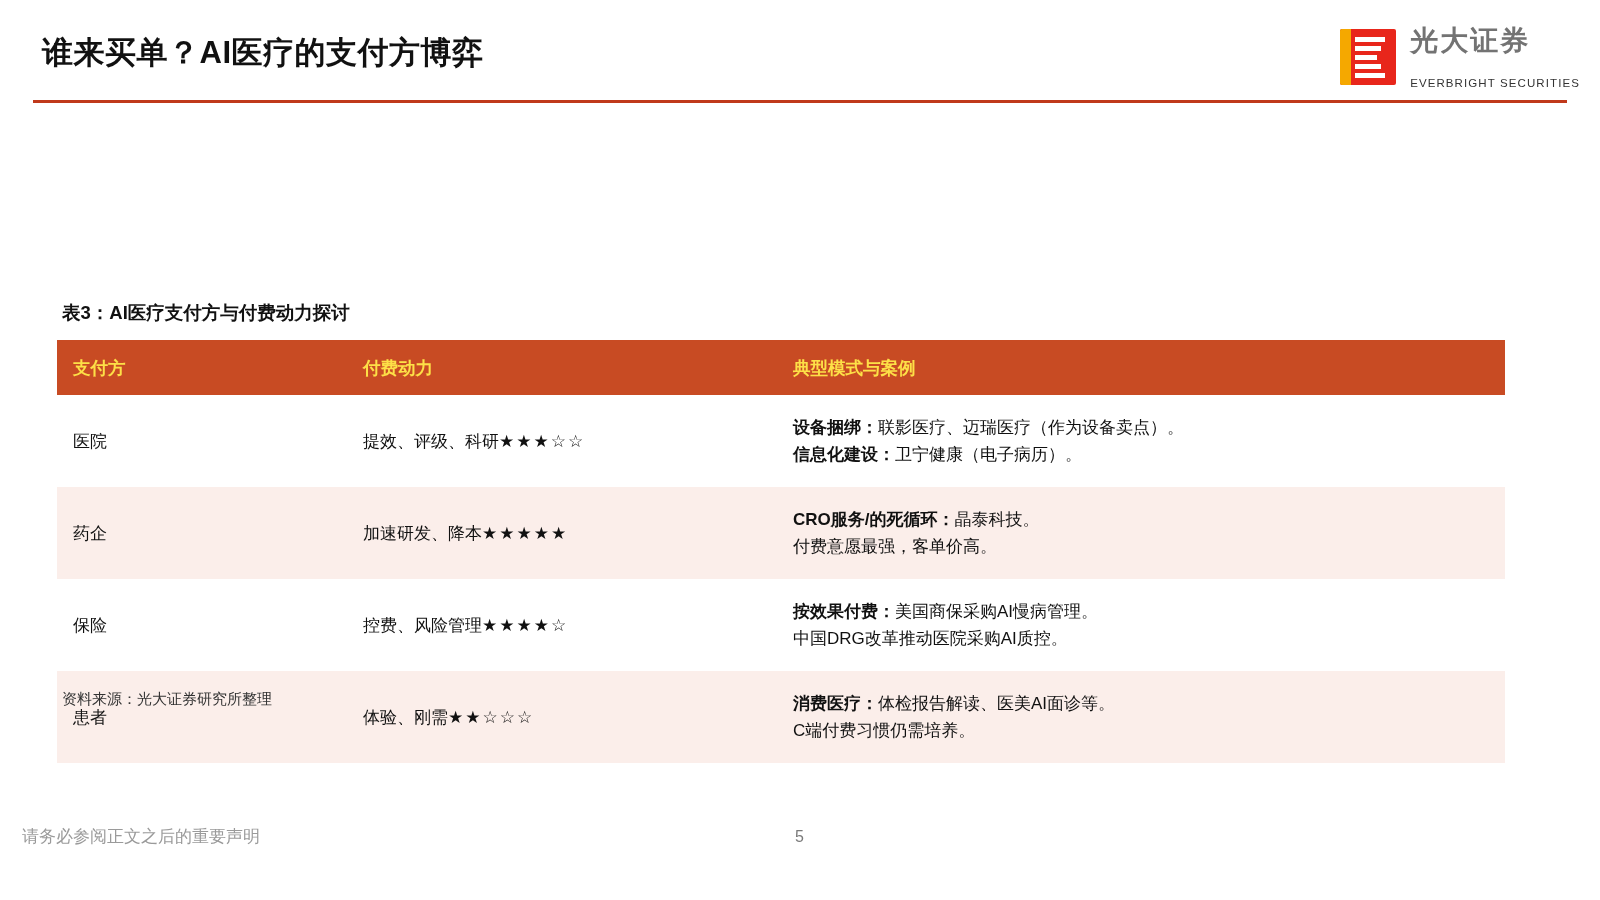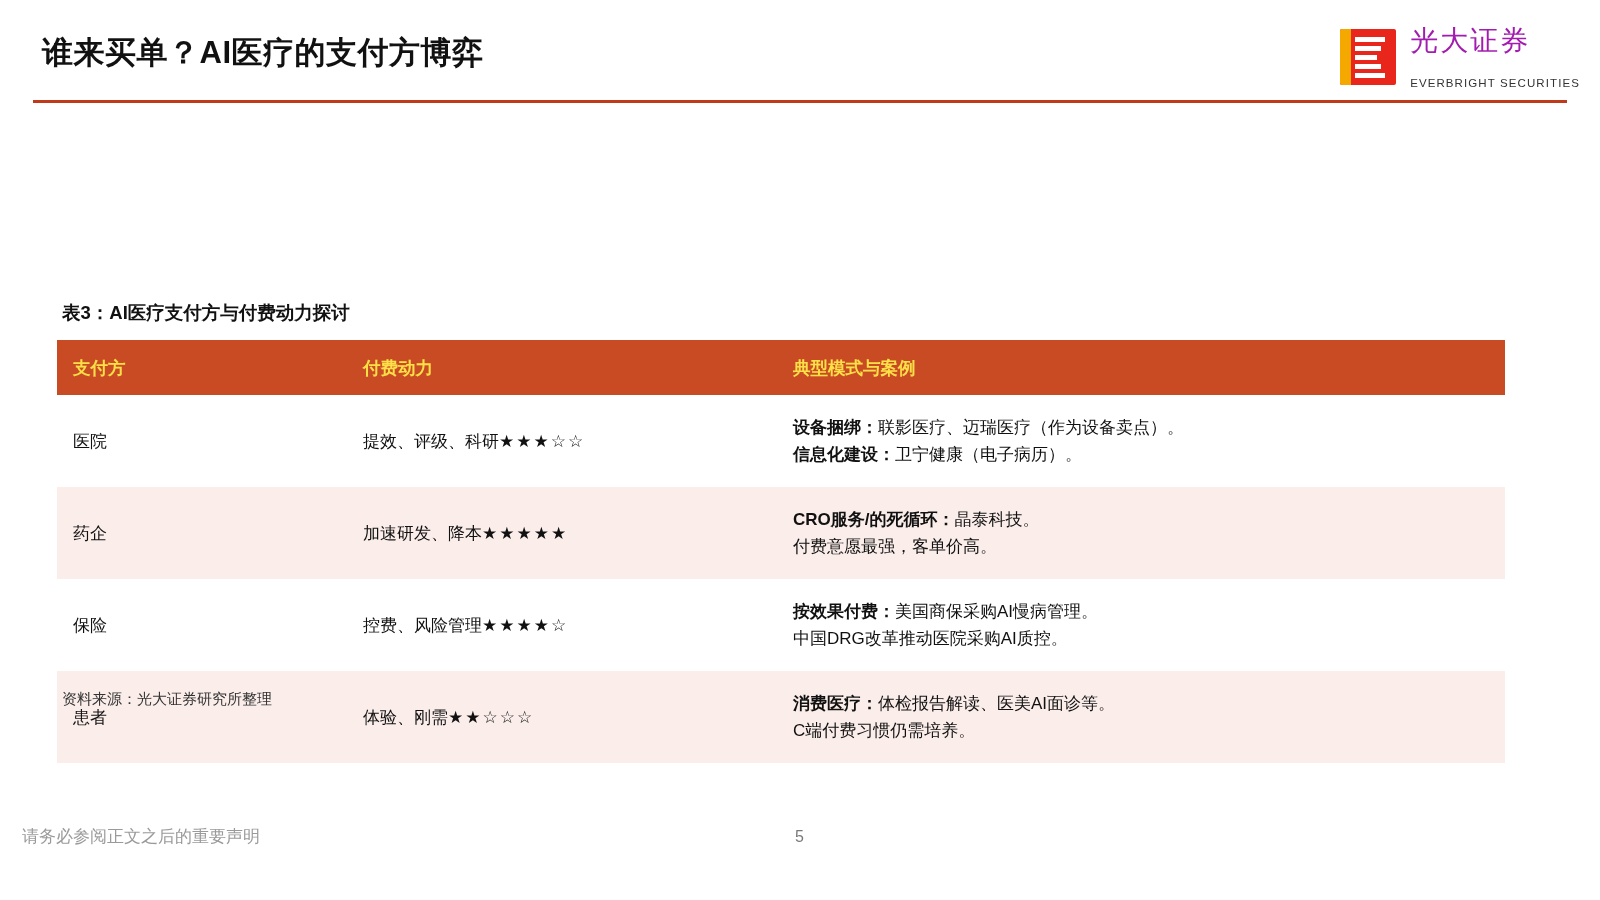--- a/index.html
+++ b/index.html
@@ -80,23 +80,23 @@
   .logo-mark .notch {
     position: absolute;
     left: 0;
     top: 0;
     width: 11px;
     height: 56px;
     background: #f5a800;
   }
   .logo-text-cn {
     font-size: 28px;
-    font-weight: normal;
+    font-weight: bold;
     letter-spacing: 2px;
-    color: #a21caf;
+    color: #737373;
     line-height: 1.1;
   }
   .logo-text-en {
     font-size: 11.5px;
     letter-spacing: 1.1px;
     color: #333333;
     margin-top: 20px;
   }
 
   

